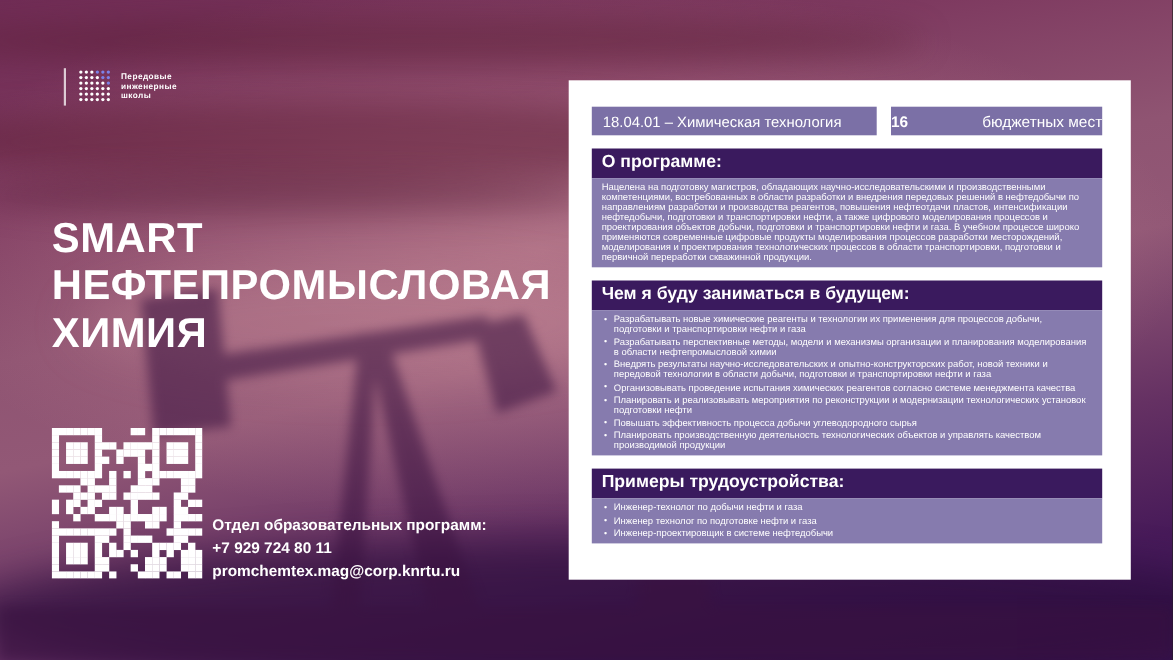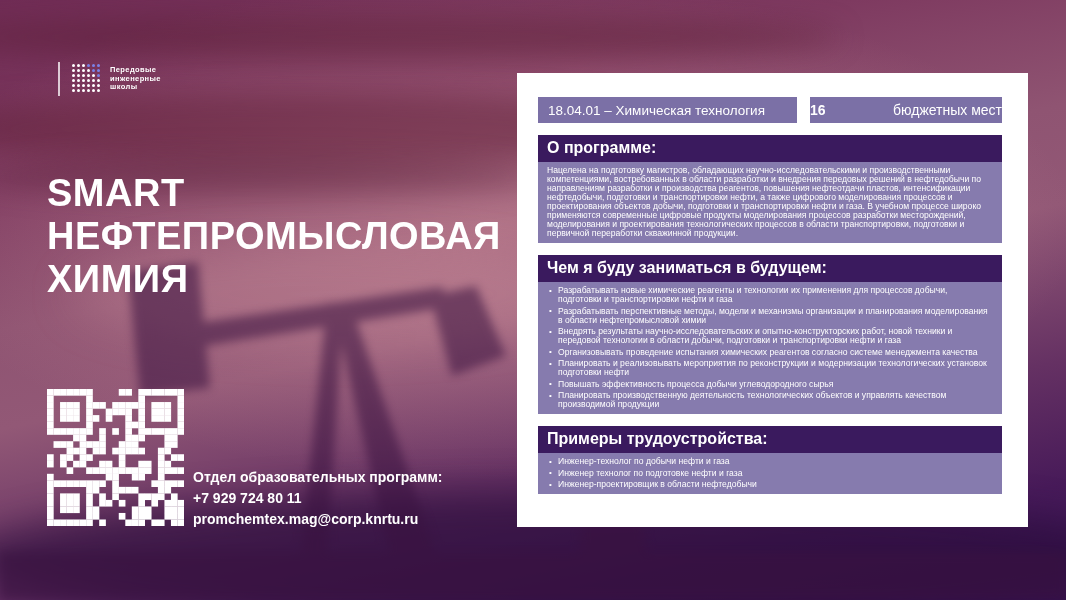--- a/index.html
+++ b/index.html
@@ -23,21 +23,21 @@
   .silhouette{position:absolute;inset:0;filter:blur(5px);opacity:.55;}
   
   .brand{position:absolute;left:47px;top:62px;display:flex;align-items:center;}
   .logo-text{font-size:20px;font-weight:bold;letter-spacing:.6px;}
   .brand-divider{width:2px;height:34px;background:rgba(255,255,255,.75);margin:0 12px 0 11px;}
   .dots-grid{display:grid;grid-template-columns:repeat(6,5px);grid-auto-rows:5px;width:30px;margin-right:8px;}
   .dot{width:3px;height:3px;border-radius:50%;background:#fff;}
   .dot-blue{background:var(--accent_dot_blue,#7b82e8);}
   .pish-label{font-size:7.5px;font-weight:bold;line-height:8.7px;letter-spacing:.4px;}
   
-  .title{position:absolute;left:47px;top:172px;font-size:38px;font-weight:bold;line-height:43px;letter-spacing:.5px;}
+  .title{position:absolute;left:47px;top:196px;font-size:38px;font-weight:bold;line-height:43px;letter-spacing:.5px;}
   
   .qr{position:absolute;left:47px;top:389px;width:137px;height:137px;}
   .qr svg{display:block;width:137px;height:137px;fill:#fff;}
   .contact{position:absolute;left:193px;top:467px;font-size:14px;font-weight:bold;line-height:21px;}
   
   .card{
     position:absolute;left:517px;top:73px;width:511px;height:454px;
     background:var(--card_bg,#fff);box-sizing:border-box;
     padding:24px 26px 0 21px;color:#fff;
   }
@@ -423,19 +423,19 @@
         </ul>
       </div>
     </div>
 
     <div class="section">
       <div class="sec-header">Примеры трудоустройства:</div>
       <div class="sec-body jobs-body">
         <ul class="jobs-col-right">
           <li>Инженер-технолог по добычи нефти и газа</li>
           <li>Инженер технолог по подготовке нефти и газа</li>
-          <li>Инженер-проектировщик в области нефтедобычи</li>
+          <li>Инженер-проектировщик в системе нефтедобычи</li>
         </ul>
       </div>
     </div>
 
   </div>
 </div>
 
 </body></html>

